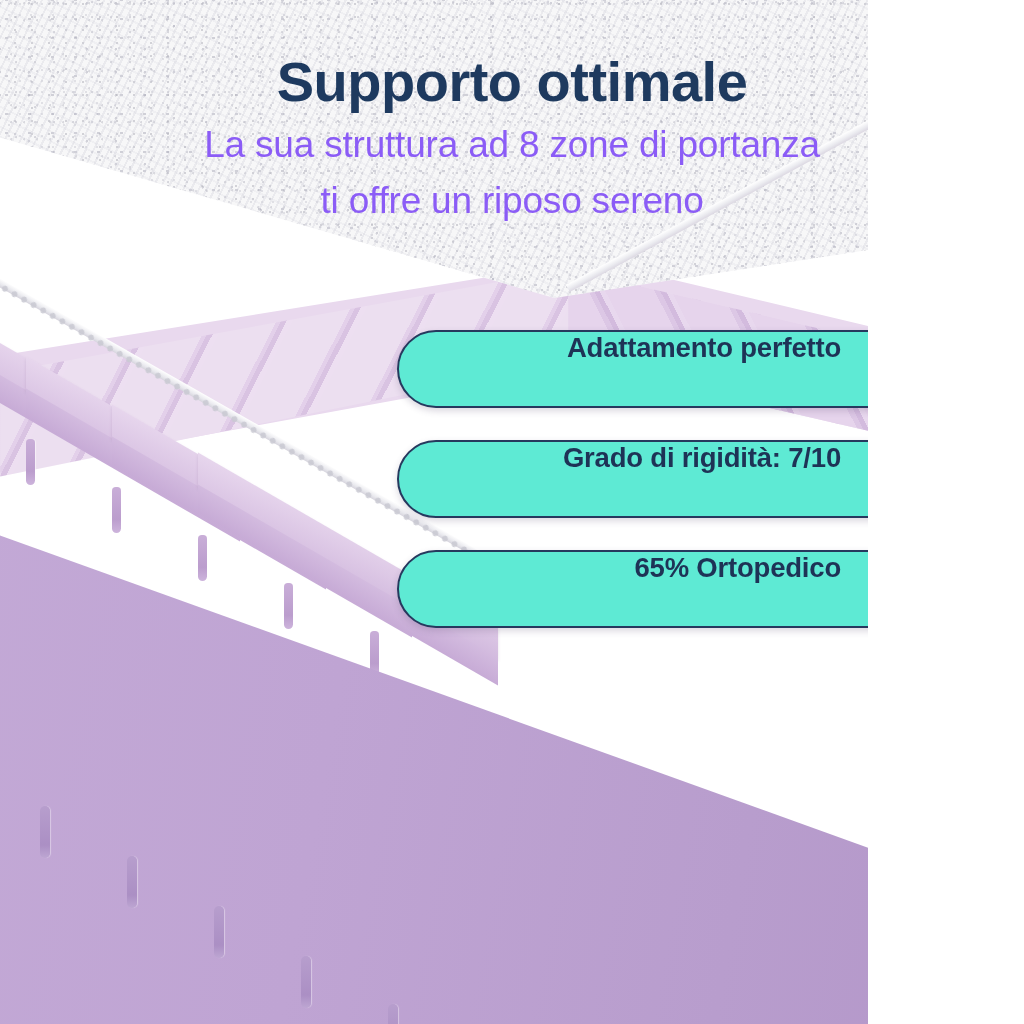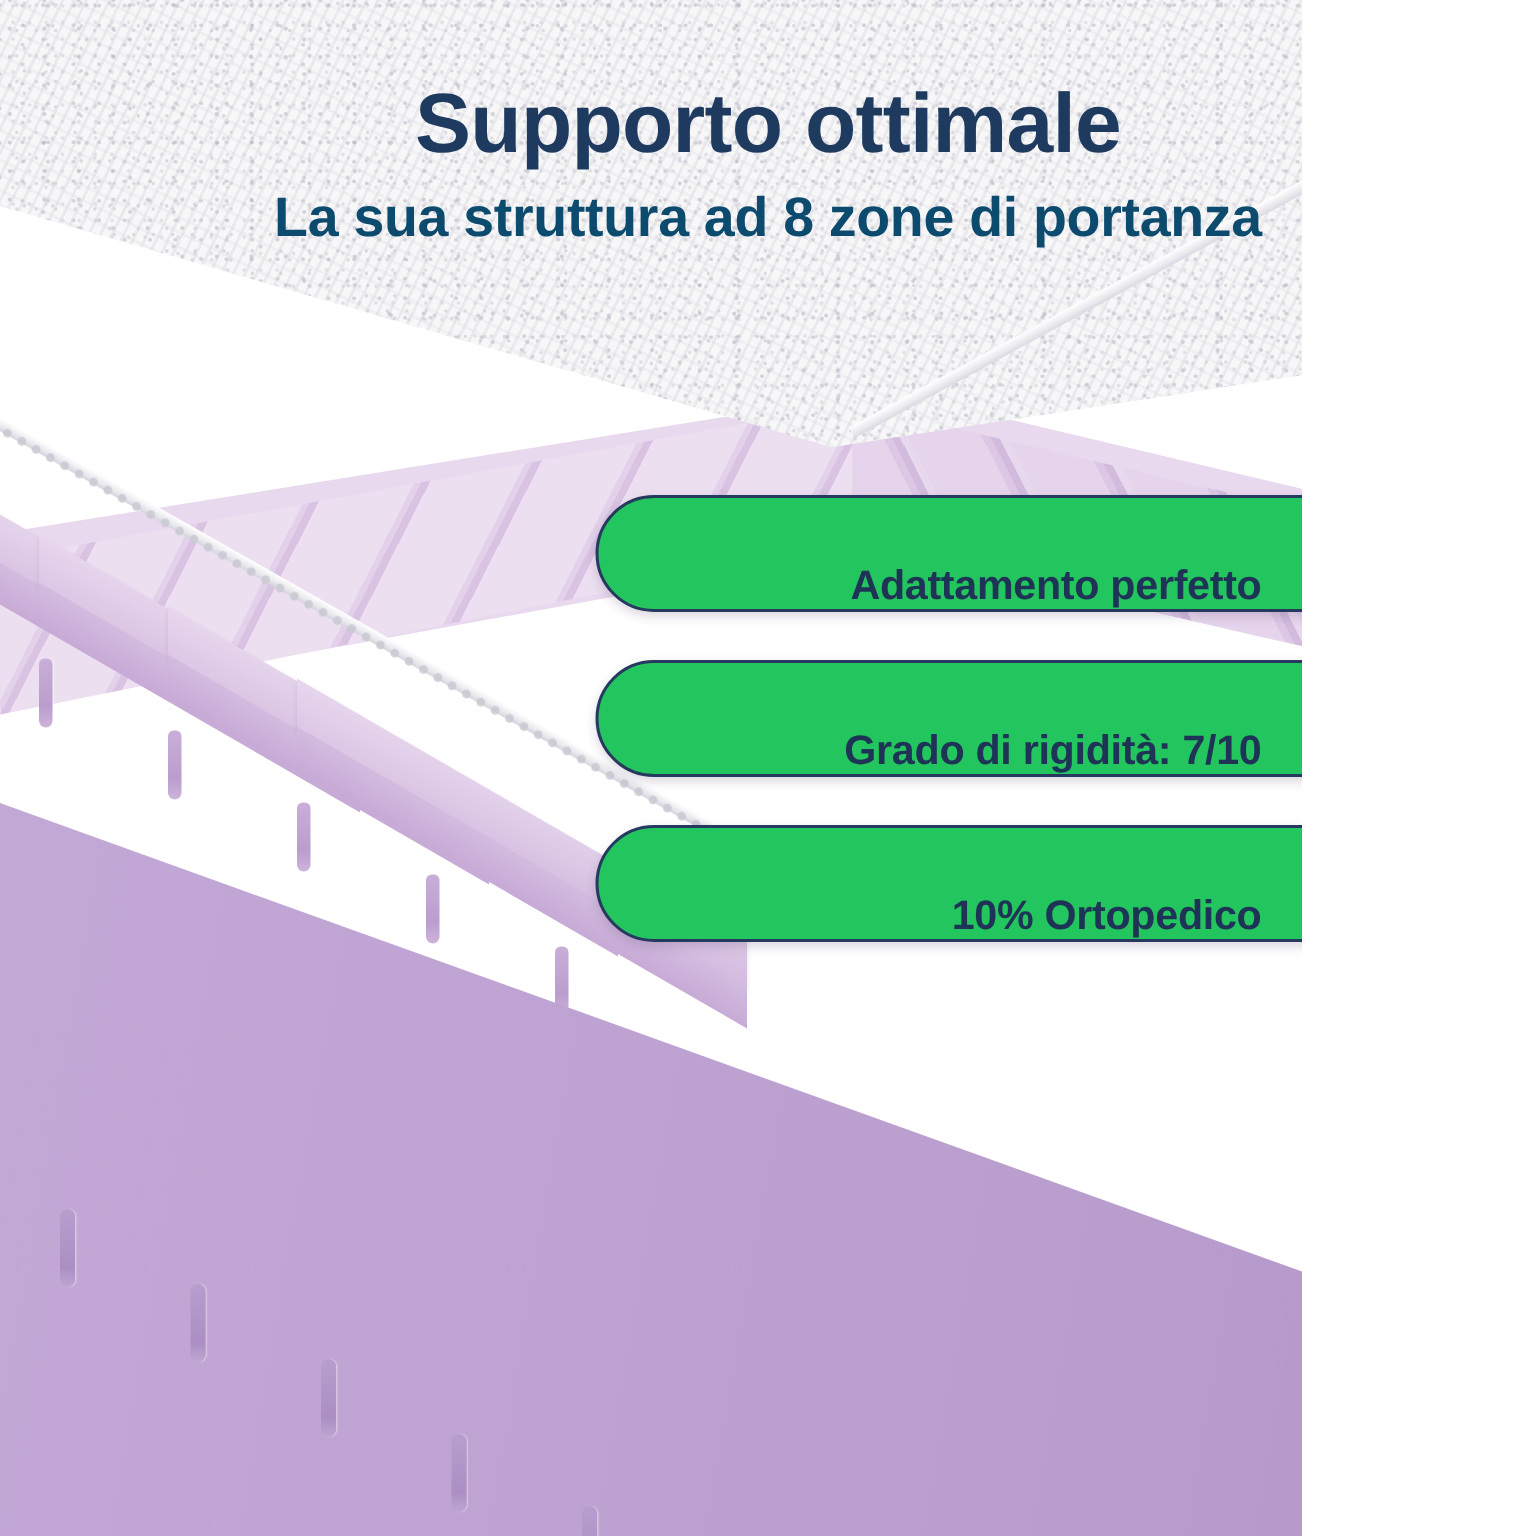--- a/index.html
+++ b/index.html
@@ -128,32 +128,32 @@
     background:linear-gradient(180deg,#ffffff 0%,#eaeaef 60%,#dcd8e2 100%);
   }
 
   
   .head-wrap{position:absolute;left:0;top:52px;width:1024px;text-align:center;}
   .title{
     font-size:56px;font-weight:bold;color:#1e3a5f;letter-spacing:-.5px;line-height:1.06;
     margin:0 0 10px 0;
   }
   .subtitle{
-    font-size:37px;font-weight:700;color:#0c4a6e;line-height:1.22;margin:11px;
+    font-size:37px;font-weight:400;color:#8b5cf6;line-height:1.22;margin:11px;
     letter-spacing:-.2px;
   }
 
   
   .pills{position:absolute;left:397px;top:330px;width:570px;}
   .pill-row{position:relative;height:78px;margin-bottom:32px;}
   .pill{
     position:absolute;left:0;top:0;width:532px;height:78px;
-    background:#22c55e;border:2px solid #26395e;border-radius:39px;
+    background:#5eead4;border:2px solid #26395e;border-radius:39px;
     box-shadow:0 3px 7px rgba(70,55,95,.20);
-    display:flex;align-items:flex-end;justify-content:flex-end;
+    display:flex;align-items:flex-start;justify-content:flex-end;
     padding-right:86px;box-sizing:border-box;
   }
   .pill-label{
     font-size:27.5px;font-weight:bold;color:#1e3356;letter-spacing:-.2px;
     white-space:nowrap;
   }
   .badge{
     position:absolute;right:0;top:-6px;width:90px;height:90px;border-radius:50%;
     background:#22365c;border:5px solid #ffffff;box-sizing:border-box;
     display:flex;align-items:center;justify-content:center;
@@ -214,20 +214,21 @@
     <div class="cover-edge"></div>
     <div class="cover-edge-r"></div>
     <div class="piping">
       <div class="piping-inner"></div>
     </div>
   </div>
 
   <div class="head-wrap">
     <h1 class="title">Supporto ottimale</h1>
     <p class="subtitle">La sua struttura ad 8 zone di portanza</p>
+    <p class="subtitle">ti offre un riposo sereno</p>
   </div>
 
   <div class="pills">
 
     <div class="pill-row">
       <div class="pill">
         <span class="pill-label">Adattamento perfetto</span>
       </div>
       <div class="badge">
         <span class="badge-num">1</span>
@@ -240,21 +241,21 @@
       </div>
       <div class="badge">
         <span class="badge-num">2</span>
       </div>
     </div>
 
 
 
     <div class="pill-row">
       <div class="pill">
-        <span class="pill-label">10% Ortopedico</span>
+        <span class="pill-label">65% Ortopedico</span>
       </div>
       <div class="badge">
         <span class="badge-num">5</span>
       </div>
     </div>
 
   </div>
 
 </div>
 

